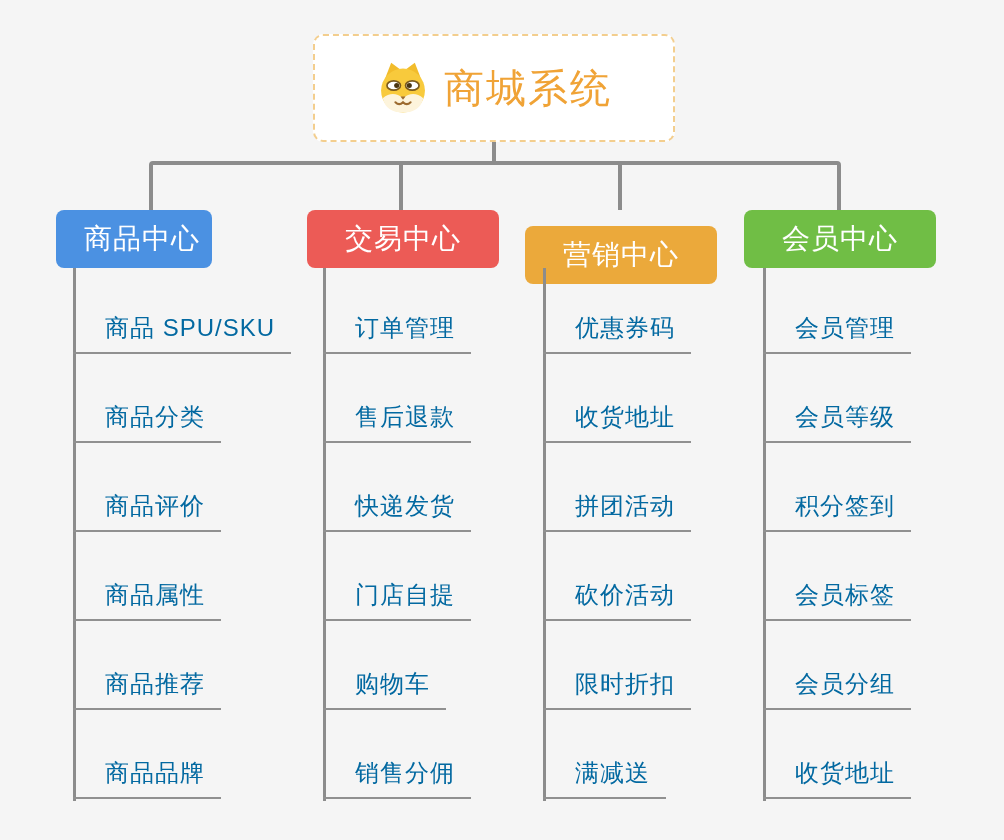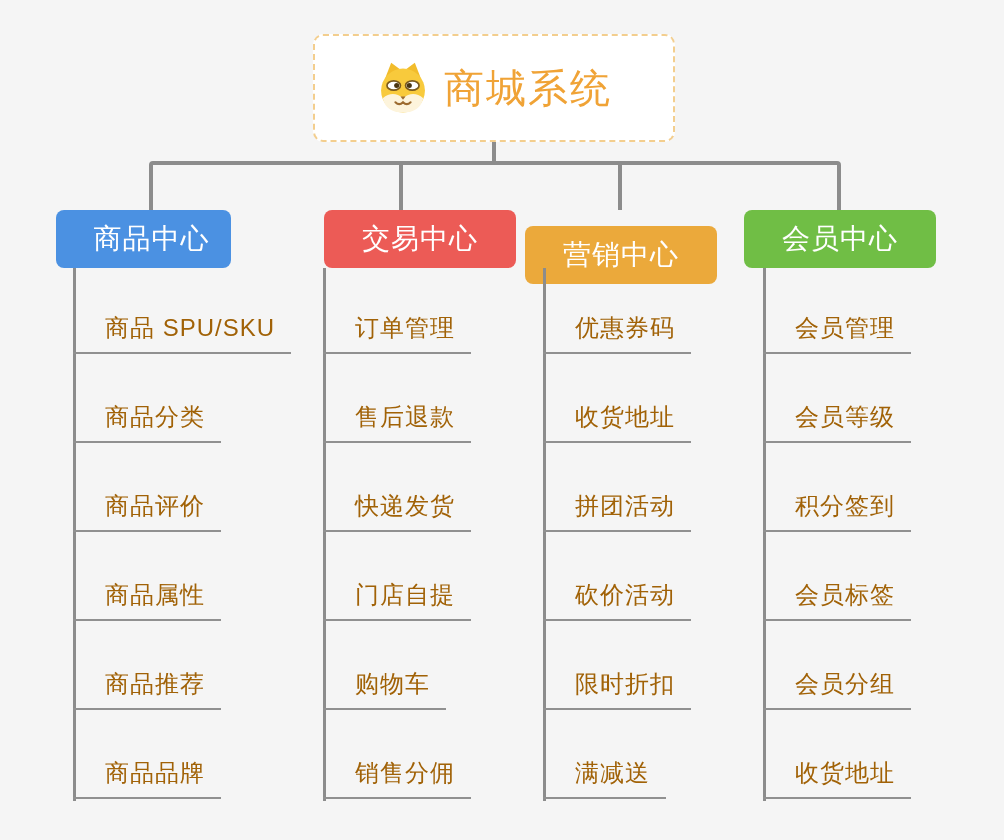--- a/index.html
+++ b/index.html
@@ -52,21 +52,21 @@
   .trunk-line{
     position:absolute;left:0;top:0;width:3px;height:533px;
     background:#8C8C8C;
   }
   .leaf-node{
     position:absolute;left:0;
     padding:0 16px 6px 32px;
     border-bottom:2px solid #909090;
     font-size:24px;
     line-height:36px;
-    color:#a16207;
+    color:#0369a1;
     white-space:nowrap;
     letter-spacing:1px;
   }
   
   .leaf-node.r0{top:42px;}
   .leaf-node.r1{top:131px;}
   .leaf-node.r2{top:220px;}
   .leaf-node.r3{top:309px;}
   .leaf-node.r4{top:398px;}
   .leaf-node.r5{top:487px;}
@@ -96,22 +96,22 @@
         <ellipse cx="43" cy="29" rx="8" ry="5.5" fill="#ffffff" stroke="#7A5A1E" stroke-width="2"></ellipse>
         <circle cx="24.5" cy="29" r="3" fill="#4A3511"></circle>
         <circle cx="39.5" cy="29" r="3" fill="#4A3511"></circle>
         <path d="M29 42 h6 l-3 4 z" fill="#9C6B30"></path>
         <path d="M23 49 Q27.5 53.5 32 49 Q36.5 53.5 41 49" stroke="#9C6B30" stroke-width="2.5" fill="none" stroke-linecap="round"></path>
       </svg>
     </span>
     <span class="root-title">商城系统</span>
   </div>
 
-  <div class="branch-node" style="left: 56px; width: 175px; background: rgb(75, 145, 226); padding-left: 16px;">商品中心</div>
-  <div class="branch-node" style="left: 324px; width: 192px; background: rgb(236, 91, 86);">交易中心</div>
+  <div class="branch-node" style="left: 56px; width: 156px; background: rgb(75, 145, 226); padding-left: 16px;">商品中心</div>
+  <div class="branch-node" style="left: 307px; width: 192px; background: rgb(236, 91, 86);">交易中心</div>
   <div class="branch-node" style="left: 525px; width: 192px; background: rgb(235, 169, 59); margin-top: 16px;">营销中心</div>
   <div class="branch-node" style="left: 744px; width: 192px; background: rgb(112, 190, 69);">会员中心</div>
 
   <div class="leaf-column" style="left:73px;">
     <div class="trunk-line"></div>
     <div class="leaf-node r0">商品 SPU/SKU</div>
     <div class="leaf-node r1">商品分类</div>
     <div class="leaf-node r2">商品评价</div>
     <div class="leaf-node r3">商品属性</div>
     <div class="leaf-node r5">商品品牌</div>

